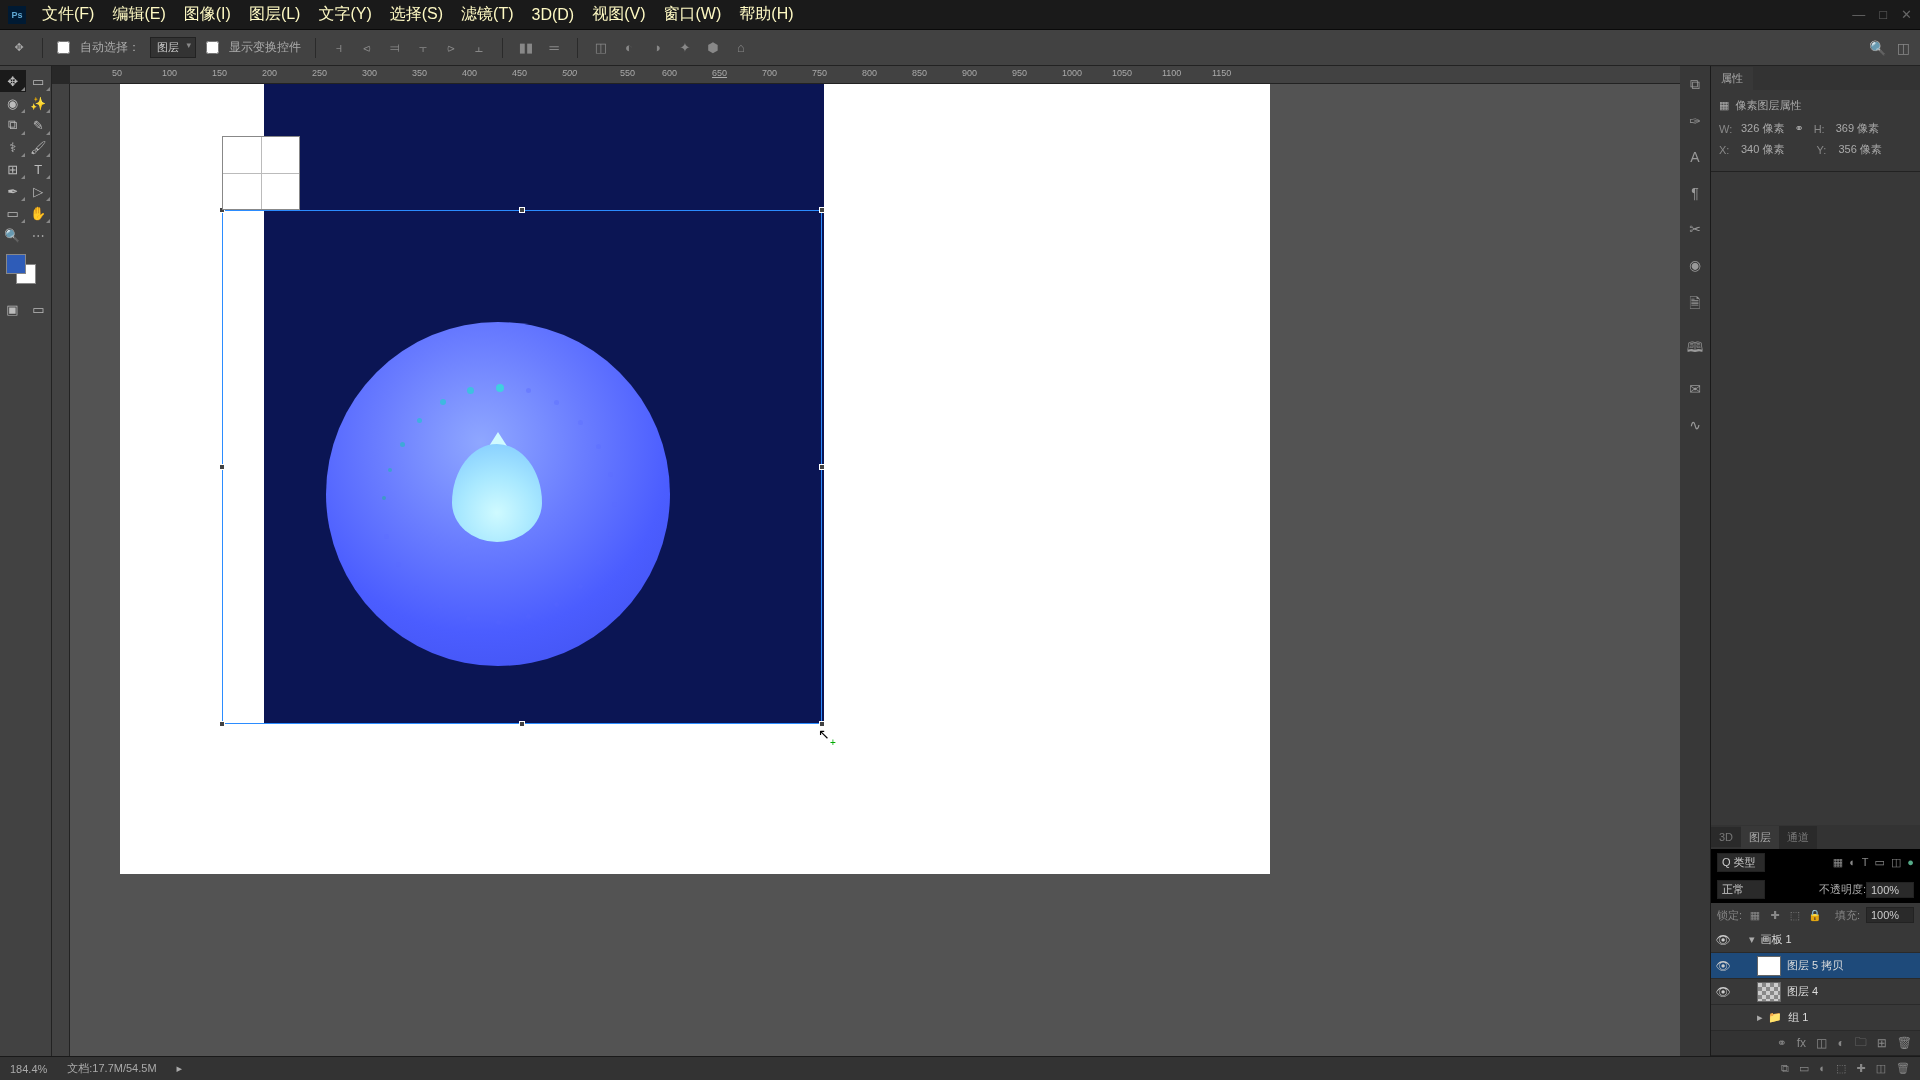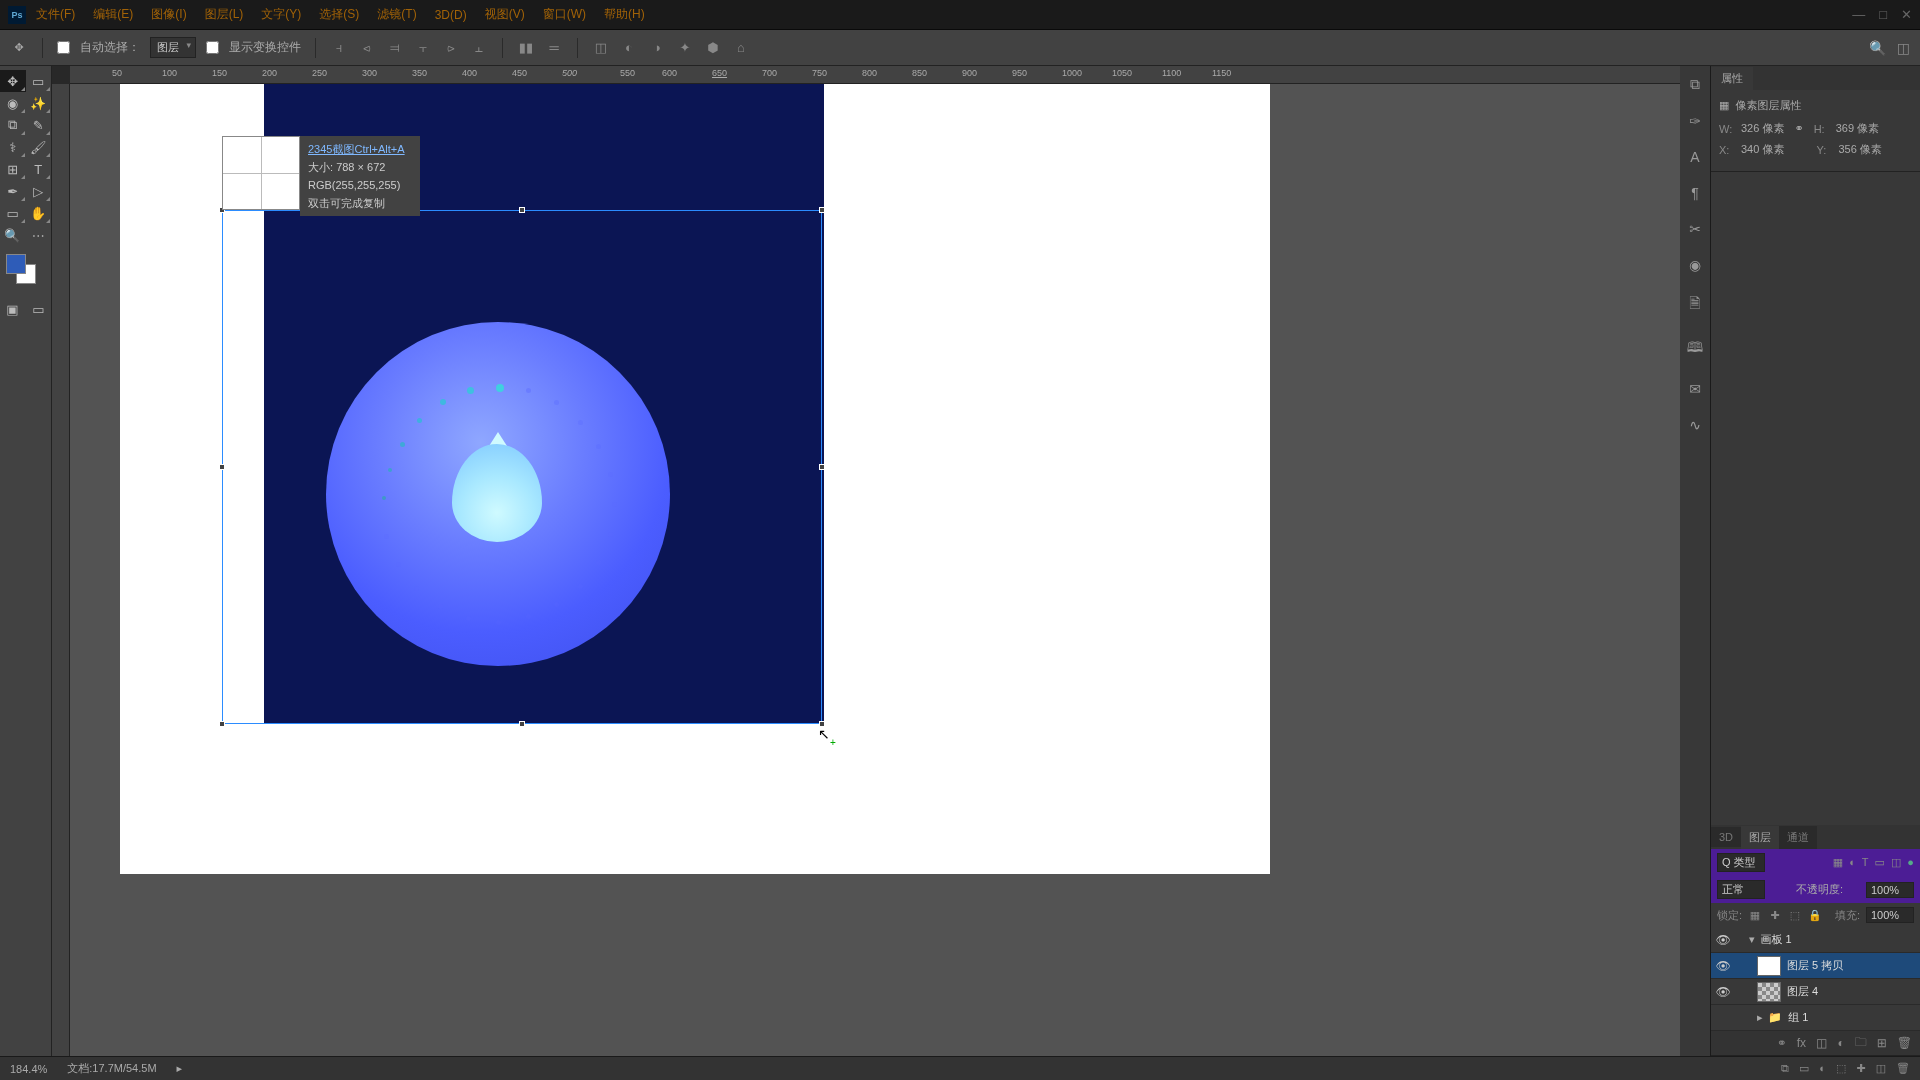--- a/index.html
+++ b/index.html
@@ -1,19 +1,19 @@
 <!DOCTYPE html>
 <html><head>
 <meta charset="utf-8">
 <style>
 *{margin:0;padding:0;box-sizing:border-box;font-family:"Microsoft YaHei",sans-serif;user-select:none}
 body{background:#535353;width:1920px;height:1080px;overflow:hidden;color:#aaa;font-size:11px}
 .menubar{height:30px;background:#1a1a1a;display:flex;align-items:center;padding:0 8px;gap:2px;border-bottom:1px solid #0a0a0a}
-.ps-logo{width:18px;height:18px;background:#001a33;display:flex;align-items:center;justify-content:center;color:#5fa8d3;font-weight:bold;font-size:9px;margin-right:0}
-.menu-item{padding:4px 8px;color:#a16207;cursor:pointer;font-size:12px}
+.ps-logo{width:18px;height:18px;background:#001a33;display:flex;align-items:center;justify-content:center;color:#5fa8d3;font-weight:bold;font-size:9px;margin-right:6px}
+.menu-item{padding:4px 8px;color:#fef9c3;cursor:pointer;font-size:16px}
 .win-controls{margin-left:auto;display:flex;gap:14px;color:#666;font-size:13px}
 .optbar{height:36px;background:#424242;display:flex;align-items:center;padding:0 10px;border-bottom:1px solid #222;gap:10px}
 .opt-icon{width:18px;height:18px;display:flex;align-items:center;justify-content:center;color:#aaa}
 .opt-text{color:#aaa;font-size:12px}
 .opt-sep{width:1px;height:20px;background:#2a2a2a;margin:0 4px}
 .opt-glyph{width:18px;height:18px;color:#888;display:flex;align-items:center;justify-content:center;font-size:13px}
 .dd{background:#333;border:1px solid #222;padding:2px 16px 2px 6px;color:#ccc;font-size:11px;position:relative}
 .dd::after{content:"▾";position:absolute;right:4px;top:2px;font-size:9px;color:#888}
 .main{display:flex;height:calc(100% - 30px - 36px - 24px)}
 .toolbar{width:52px;background:#424242;border-right:1px solid #222;padding-top:4px}
@@ -63,21 +63,21 @@
 .prop-row{display:flex;align-items:center;gap:6px;margin-bottom:6px}
 .prop-label{color:#888;width:16px}
 .layers-body{max-height:200px;overflow:hidden}
 .layer-row{display:flex;align-items:center;height:26px;padding:0 4px;gap:6px;border-bottom:1px solid #2a2a2a}
 .layer-row.sel{background:#1e4a7a}
 .eye{width:16px;text-align:center;color:#ccc;font-size:12px}
 .thumb{width:24px;height:20px;background:#444;border:1px solid #666}
 .thumb.art-t{background:#fff}
 .thumb.check{background:repeating-conic-gradient(#888 0 25%,#ccc 0 50%) 0 0/8px 8px}
 .layer-name{color:#ddd;font-size:11px}
-.layer-controls{display:flex;align-items:center;gap:23px;padding:4px 6px;background:#4c1d95;font-size:11px}
+.layer-controls{display:flex;align-items:center;gap:0;padding:4px 6px;background:#000000;font-size:11px}
 .lc-field{background:#2a2a2a;border:1px solid #222;padding:1px 4px;color:#ccc;min-width:48px}
 .lock-row{display:flex;align-items:center;gap:6px;padding:4px 6px;font-size:11px;color:#888}
 .lock-ic{width:14px;height:14px;display:flex;align-items:center;justify-content:center;font-size:11px}
 .layer-foot{height:24px;background:#333;display:flex;align-items:center;justify-content:flex-end;gap:10px;padding:0 8px;color:#888;font-size:12px}
 .status{height:24px;background:#333;display:flex;align-items:center;padding:0 10px;color:#aaa;font-size:11px;gap:20px;border-top:1px solid #1a1a1a}
 .status-right{margin-left:auto;display:flex;gap:10px;color:#888}
 .search-row{margin-left:auto;display:flex;gap:10px;color:#888;font-size:14px}
 .flex1{flex:1}
 .layers-panel-tabs .ptab{padding:4px 8px}
 .small-icons{display:flex;gap:6px;margin-left:auto;color:#888;font-size:11px}
@@ -208,26 +208,20 @@
         <span style="left: 1042px;">1050</span>
         <span style="left: 1092px;">1100</span>
         <span style="left: 1142px;">1150</span>
       </div>
 
     <div class="canvas-area">
       <div class="ruler-v"></div>
 
       <div class="info-overlay">
         <div class="preview"></div>
-        <div class="info-text">
-          <div style="color:#7fb8ff;text-decoration:underline">2345截图Ctrl+Alt+A</div>
-          <div><span>大小:</span> <span>788 × 672</span></div>
-          <div>RGB(255,255,255)</div>
-          <div>双击可完成复制</div>
-        </div>
       </div>
 
       <div class="document">
         <div class="art"></div>
       </div>
 
       <div class="circle"></div>
       <div class="drop-tip"></div>
       <div class="drop"></div>
 

